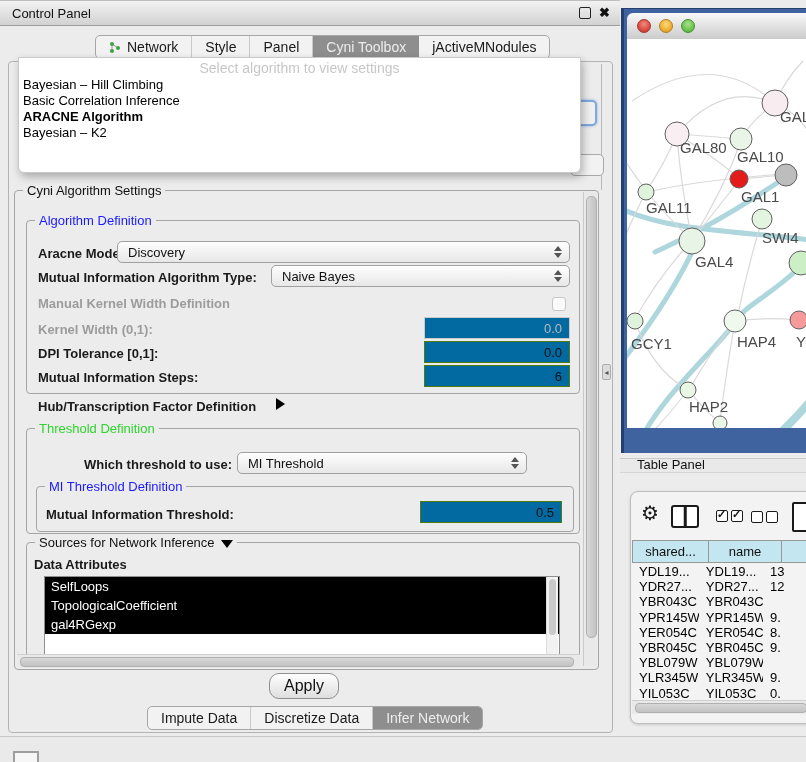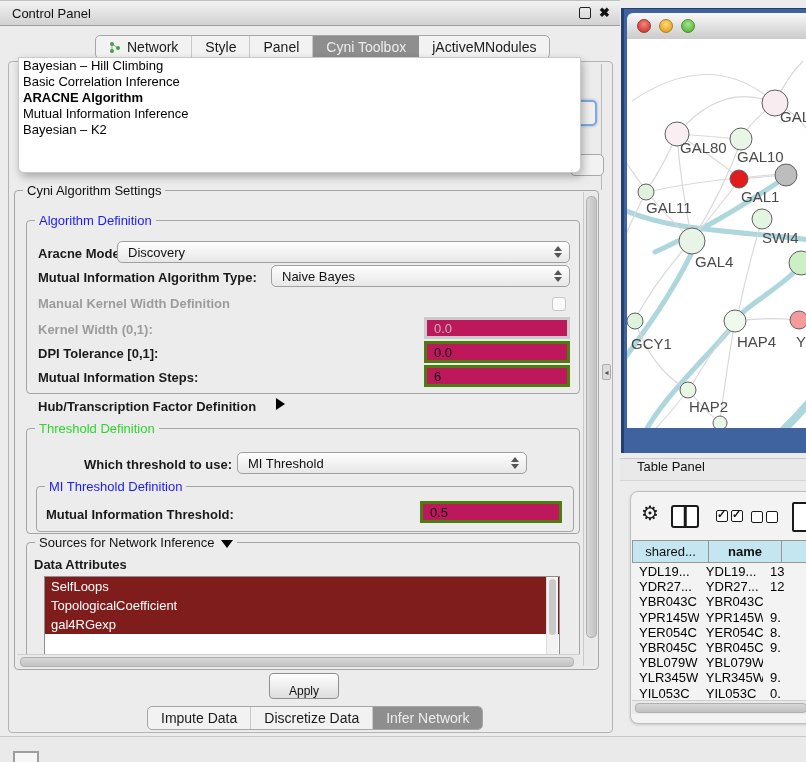--- a/index.html
+++ b/index.html
@@ -39,42 +39,42 @@
   .lbl{position:absolute;font-size:13px;font-weight:700;color:#1A1A1A;white-space:nowrap}
   .lbl.dis{color:#9C9C9C}
 
   .combo{position:absolute;display:flex;align-items:center;height:22px;box-sizing:border-box;
     border:1px solid #A0A0A0;border-radius:5px;background:linear-gradient(#FEFEFE,#E7E7E7);
     font-size:13px;color:#111;padding-left:10px}
   .combo .arrows{margin-left:auto;margin-right:7px;display:flex;flex-direction:column;align-items:center;gap:2px}
   .tri-up{width:0;height:0;border-left:4px solid transparent;border-right:4px solid transparent;border-bottom:5px solid #555}
   .tri-dn{width:0;height:0;border-left:4px solid transparent;border-right:4px solid transparent;border-top:5px solid #555}
 
-  .field{position:absolute;height:22px;box-sizing:border-box;border:3px solid #4d7c0f;background:#be185d;
-    font-size:13px;color:#111;display:flex;align-items:center;justify-content:flex-start;padding:0 7px}
+  .field{position:absolute;height:22px;box-sizing:border-box;border:1px solid #4d7c0f;background:#0369a1;
+    font-size:13px;color:#111;display:flex;align-items:center;justify-content:flex-end;padding:0 7px}
   .field.dis{border-color:#CBCBCB;color:#B9B9B9}
 
   .chk{position:absolute;width:12px;height:12px;border:1px solid #C6C6C6;border-radius:3px;background:#FAFAFA}
 
   .hub-arrow{width:0;height:0;border-top:6px solid transparent;border-bottom:6px solid transparent;border-left:9px solid #000}
   .src-arrow{display:inline-block;width:0;height:0;border-left:6px solid transparent;border-right:6px solid transparent;border-top:8px solid #000;margin-left:6px;vertical-align:middle}
 
   .attr-list{position:absolute;background:#fff;border:1px solid #8F8F8F;overflow:hidden}
-  .attr-item{height:19px;line-height:19px;padding-left:6px;font-size:13px;color:#fff;background:#7f1d1d}
+  .attr-item{height:19px;line-height:19px;padding-left:6px;font-size:13px;color:#fff;background:#000000}
   .list-vscroll{position:absolute;top:1px;width:11px;background:#F2F2F2;border-left:1px solid #DDD}
   .list-vscroll .thumb{position:absolute;left:2px;top:2px;width:7px;height:56px;border-radius:4px;background:#C9C9C9}
 
   .vscroll{position:absolute;background:#E9E9E9;border-left:1px solid #C9C9C9}
   .vscroll .thumb{position:absolute;left:2px;width:9px;border-radius:5px;background:linear-gradient(90deg,#D8D8D8,#C2C2C2);border:1px solid #B0B0B0}
   .hscroll{position:absolute;background:#E9E9E9;border-top:1px solid #CFCFCF}
   .hscroll .thumb{position:absolute;top:2px;height:8px;border-radius:4px;background:linear-gradient(#D8D8D8,#C2C2C2);border:1px solid #B0B0B0}
 
-  .btn{position:absolute;display:flex;align-items:flex-end;justify-content:center;
-    border:1px solid #8F8F8F;border-radius:4px;background:linear-gradient(#FEFEFE,#DEDEDE);
-    font-size:12px;color:#111}
+  .btn{position:absolute;display:flex;align-items:center;justify-content:center;
+    border:1px solid #8F8F8F;border-radius:10px;background:linear-gradient(#FEFEFE,#DEDEDE);
+    font-size:16px;color:#111}
 
   
   .popup{left:18px;top:57px;width:561px;height:114px;background:#FFFFFF;border:1px solid #C9C9C9;
     border-radius:0 0 6px 6px;box-shadow:2px 4px 8px rgba(0,0,0,.28);z-index:30}
   .popup-placeholder{height:17px;margin-top:2px;text-align:center;font-size:14px;color:#C7C7C7}
   .algo-item{height:16px;line-height:16px;padding-left:4px;font-size:13px;color:#000;white-space:nowrap}
   .algo-item.bold{font-weight:700}
 
   .ghost-line{left:601px;top:64px;width:1px;height:126px;background:#B8B8B8;z-index:5}
   .ghost-combo{left:576px;top:100px;width:17px;height:22px;border:2px solid #7FA8DC;border-radius:5px;
@@ -88,22 +88,22 @@
   .net-frame{left:621px;top:8px;width:185px;height:444px;background:#3E639F;border-left:3px solid #24406E;border-top:1px solid #24406E}
   .net-titlebar{left:627px;top:13px;width:190px;height:26px;background:linear-gradient(#F9F9F9,#CBCBCB);
     border-bottom:1px solid #7E7E7E;border-radius:6px 0 0 0;display:flex;align-items:center;padding-left:10px;gap:8px}
   .light{width:14px;height:14px;border-radius:50%;box-sizing:border-box}
   .light.red{background:radial-gradient(circle at 50% 35%,#F08A80,#DC4A41 60%,#B33A32);border:1px solid #9E372F}
   .light.yellow{background:radial-gradient(circle at 50% 35%,#FAD97C,#EFAF33 60%,#C78F1F);border:1px solid #AD801F}
   .light.green{background:radial-gradient(circle at 50% 35%,#A8E08C,#6CC24E 60%,#4E9E38);border:1px solid #47902F}
   .net-canvas{left:627px;top:39px;width:179px;height:389px;background:#fff;overflow:hidden}
 
   
-  .tp-header{left:620px;top:458px;width:186px;height:23px;background:#E9E9E9;border-top:1px solid #CACACA;
-    border-bottom:1px solid #D6D6D6;display:flex;align-items:flex-start;font-size:13px;color:#111;padding-left:17px;box-sizing:border-box}
+  .tp-header{left:620px;top:458px;width:186px;height:15px;background:#E9E9E9;border-top:1px solid #CACACA;
+    border-bottom:1px solid #D6D6D6;display:flex;align-items:flex-end;font-size:13px;color:#111;padding-left:17px;box-sizing:border-box}
   .tp-card{left:630px;top:491px;width:190px;height:231px;background:#F3F3F3;border:1px solid #BEBEBE;border-radius:8px;
     box-shadow:0 1px 3px rgba(0,0,0,.15)}
   .gear{font-size:20px;color:#1A1A1A;line-height:20px}
   .cols-ic{width:24px;height:19px;border:2.5px solid #1A1A1A;border-radius:3px;position:relative;background:#fff}
   .cols-ic:before{content:"";position:absolute;left:50%;top:0;width:2.5px;height:100%;background:#1A1A1A;transform:translateX(-50%)}
   .cbpair{display:flex;gap:3px}
   .cb{width:10px;height:10px;border:1.6px solid #1A1A1A;border-radius:2px;background:#fff;position:relative}
   .cb.checked:before{content:"✓";position:absolute;left:0px;top:-3px;font-size:11px;font-weight:700;color:#1A1A1A}
   .doc-ic{width:22px;height:26px;border:2px solid #1A1A1A;border-radius:2px;background:#fff}
 
@@ -157,25 +157,25 @@
     </div>
   </div>
 
 <div class="abs outer-panel"></div>
 
 <div class="abs ghost-line"></div>
 <div class="abs ghost-combo"></div>
 <div class="abs ghost-frag"></div>
 
 <div class="abs popup">
+  <div class="popup-placeholder">Select algorithm to view settings</div>
   <div id="algo-list">
       <div class="algo-item">Bayesian – Hill Climbing</div>
       <div class="algo-item">Basic Correlation Inference</div>
       <div class="algo-item bold">ARACNE Algorithm</div>
-      <div class="algo-item">Mutual Information Inference</div>
       <div class="algo-item">Bayesian – K2</div>
     </div>
 </div>
 
 <div class="abs group" style="left:14px;top:190px;width:583px;height:478px">
   <span class="legend">Cyni Algorithm Settings</span>
 </div>
 <div class="abs vscroll" style="left:583px;top:192px;width:13px;height:474px">
   <span class="thumb" style="top:4px;height:440px"></span>
 </div>
@@ -355,21 +355,21 @@
     <span class="cb checked"></span>
 </div>
 <div class="abs cbpair" style="left:751px;top:511px">
   <span class="cb"></span>
     <span class="cb"></span>
 </div>
 <div class="abs doc-ic" style="left:792px;top:502px"></div>
 
 <div class="abs tbl-head" id="tbl-head">
     <div class="th" style="width: 76px;">shared...</div>
-    <div class="th" style="width: 73px; font-weight: bold;">name</div>
+    <div class="th" style="width: 73px;">name</div>
     <div class="th" style="width: 60px;">A</div>
   </div>
 <div class="abs tbl-rows" id="tbl-rows">
     <div class="tr">
       <div class="td" style="width: 76px;">YDL19...</div>
       <div class="td" style="width: 73px;">YDL19...</div>
       <div class="td" style="width: 60px;">13</div>
     </div>
     <div class="tr">
       <div class="td" style="width: 76px;">YDR27...</div>

